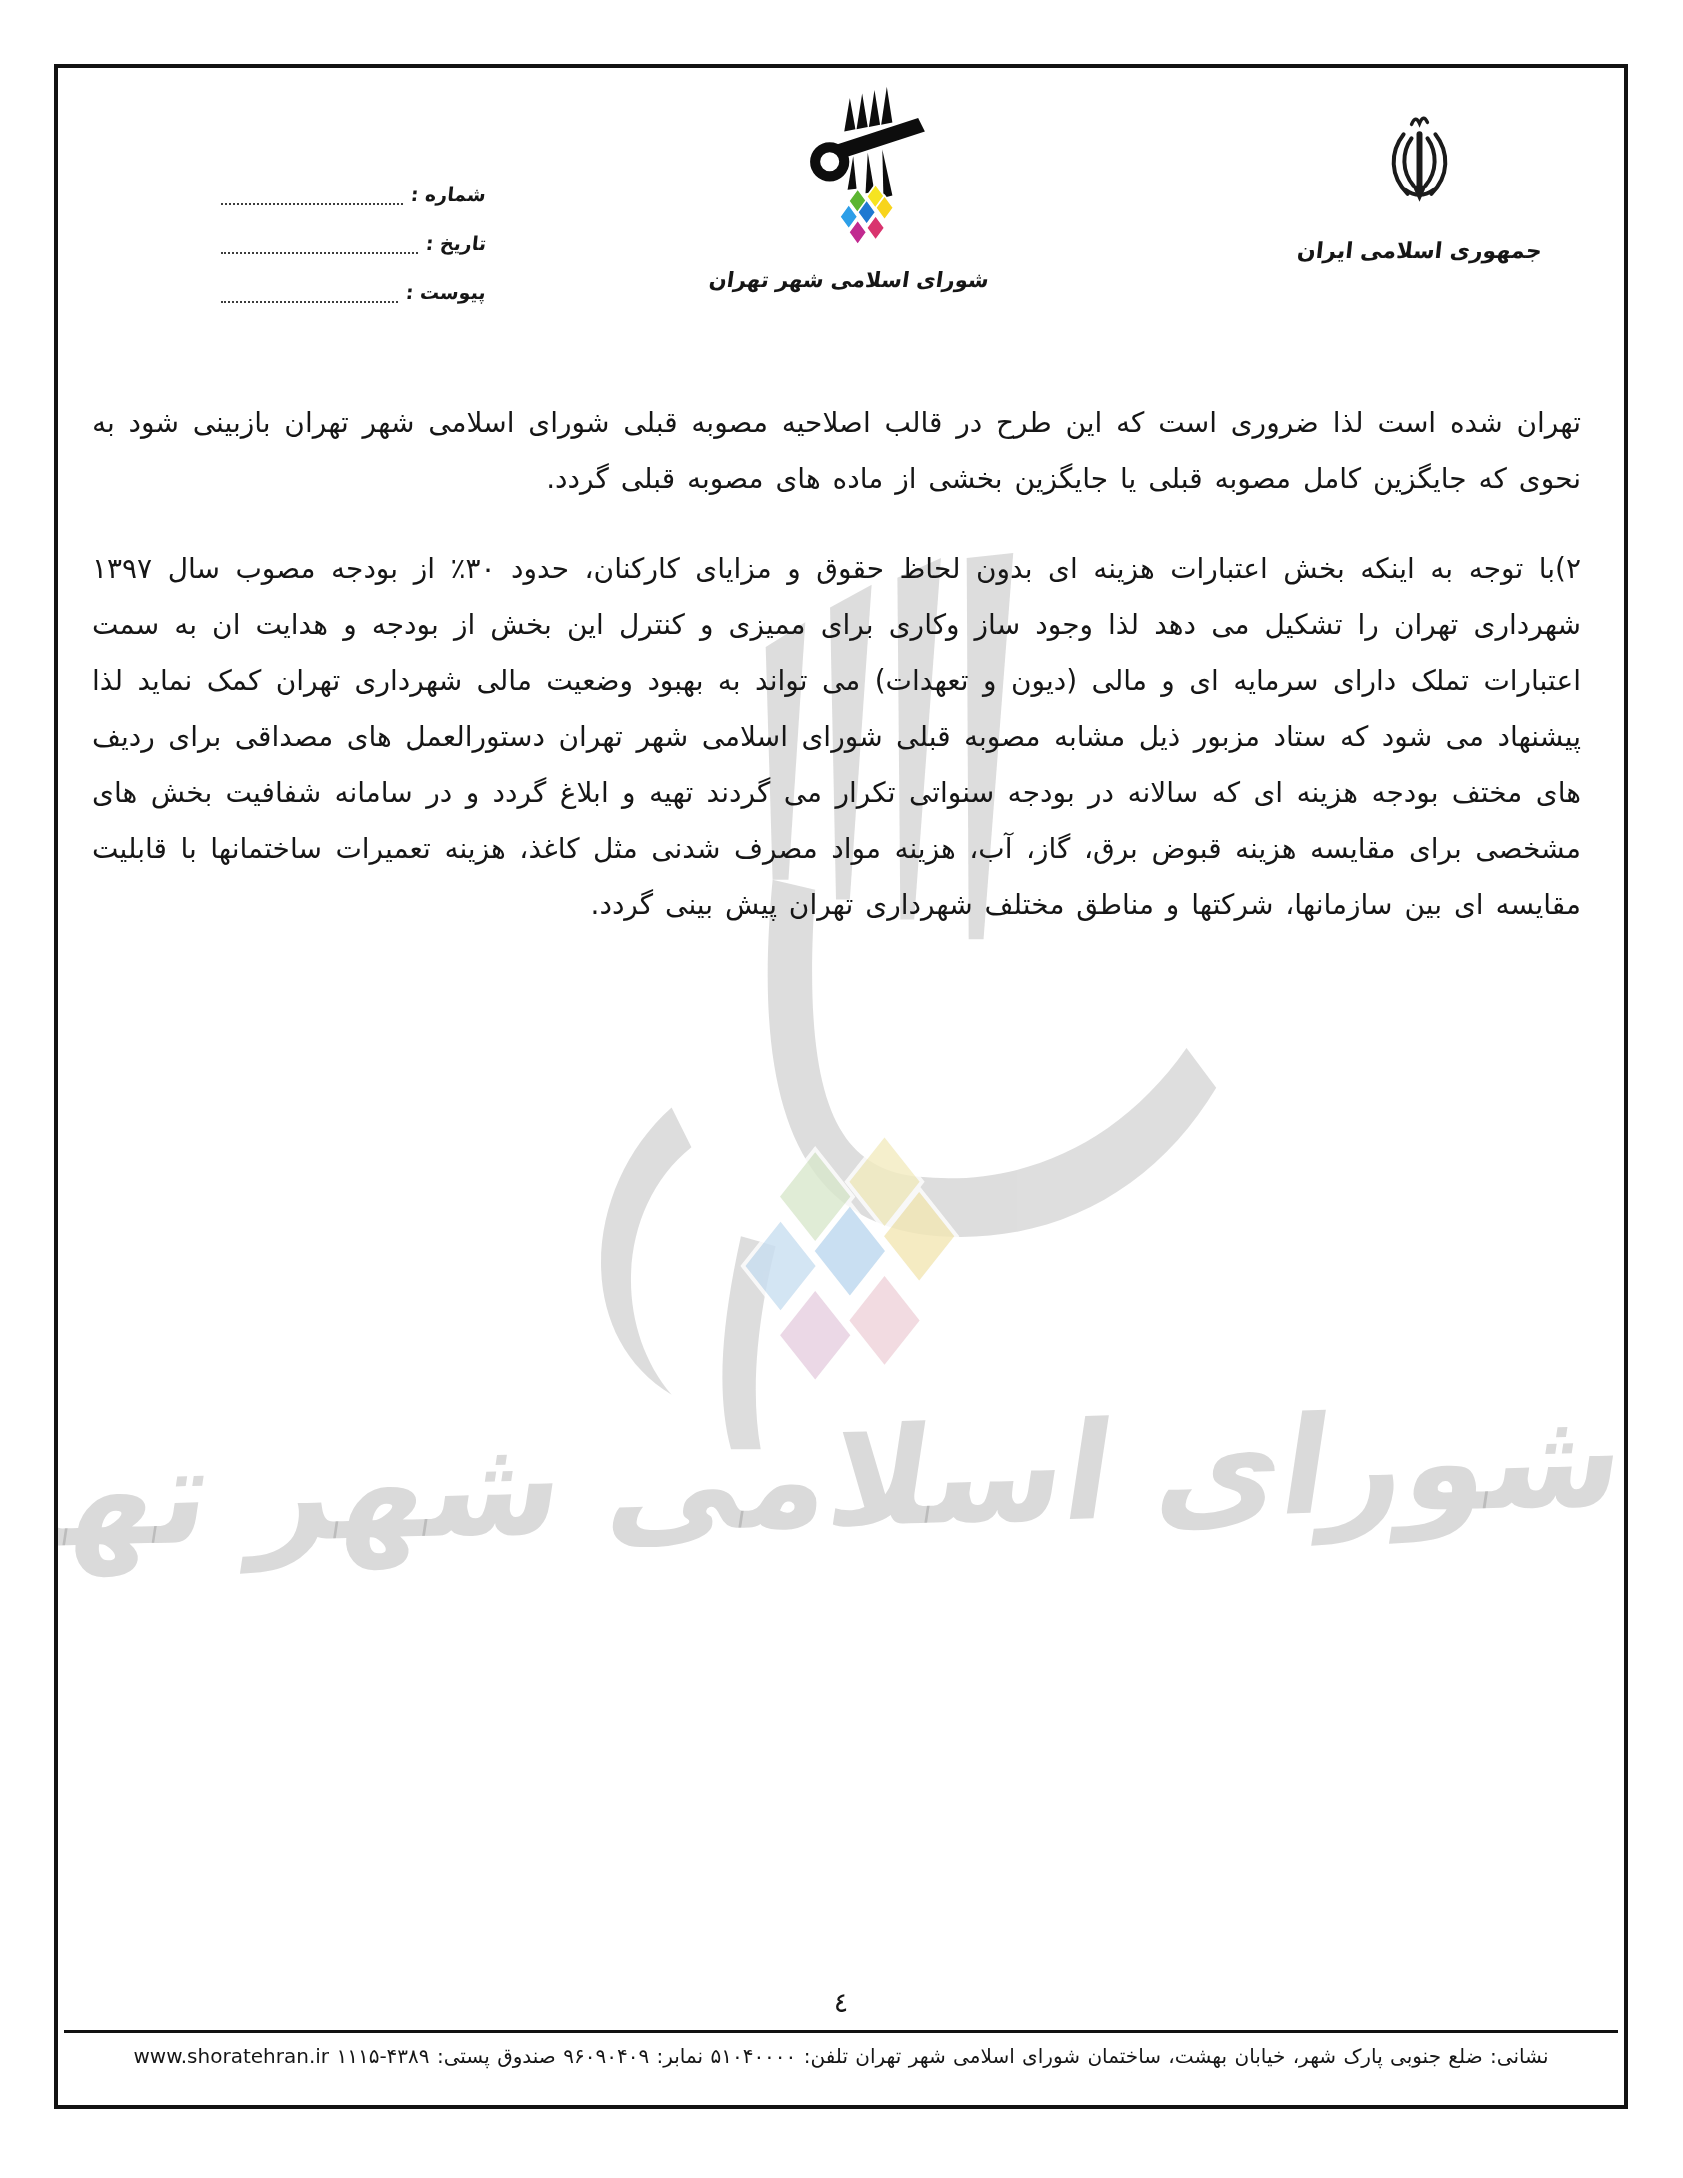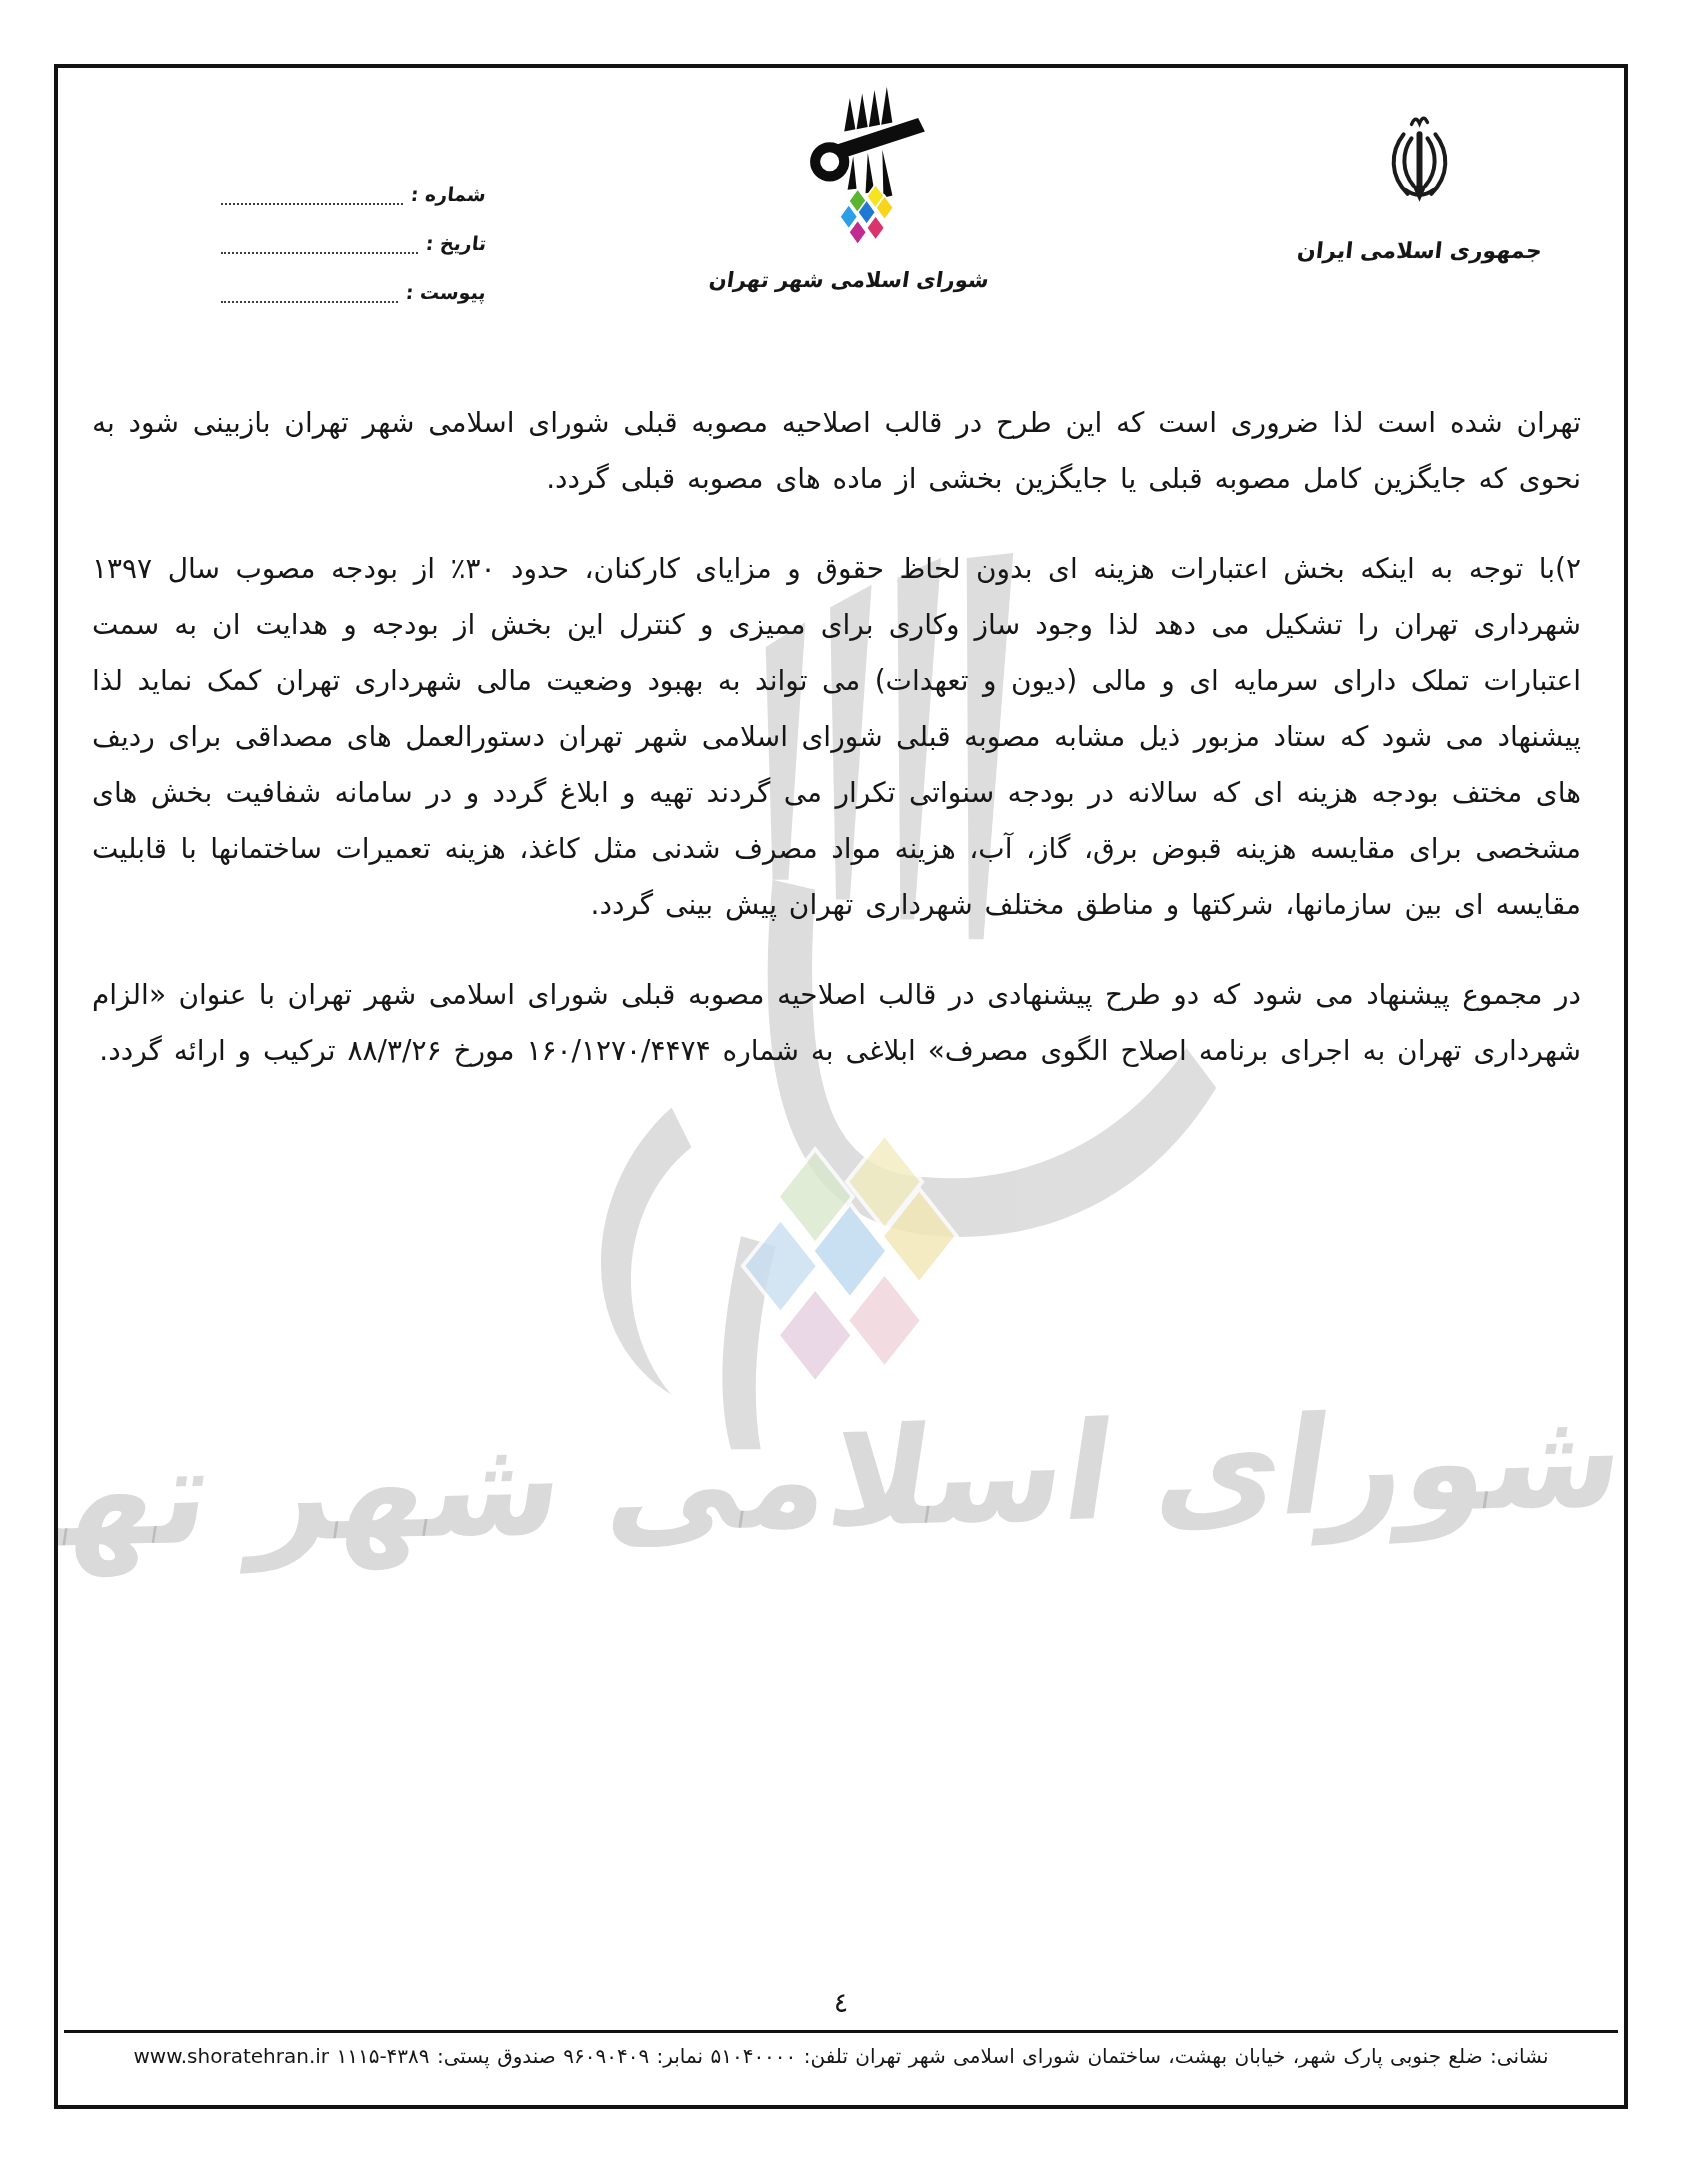--- a/index.html
+++ b/index.html
@@ -127,21 +127,20 @@
           <path d="M46,80 Q60,90 74,80" stroke-width="4"></path>
         </g>
         <polygon points="53,76 67,76 60,92" fill="#1b1b1b"></polygon>
       </svg>
       <div class="emblem-caption">جمهوری اسلامی ایران</div>
     </div>
 
     <main class="body-text">
       <p>تهران شده است لذا ضروری است که این طرح در قالب اصلاحیه مصوبه قبلی شورای اسلامی شهر تهران بازبینی شود به نحوی که جایگزین کامل مصوبه قبلی یا جایگزین بخشی از ماده های مصوبه قبلی گردد.</p>
       <p>۲)با توجه به اینکه بخش اعتبارات هزینه ای بدون لحاظ حقوق و مزایای کارکنان، حدود ۳۰٪ از بودجه مصوب سال ۱۳۹۷ شهرداری تهران را تشکیل می دهد لذا وجود ساز وکاری برای ممیزی و کنترل این بخش از بودجه و هدایت ان به سمت اعتبارات تملک دارای سرمایه ای و مالی (دیون و تعهدات) می تواند به بهبود وضعیت مالی شهرداری تهران کمک نماید لذا پیشنهاد می شود که ستاد مزبور ذیل مشابه مصوبه قبلی شورای اسلامی شهر تهران دستورالعمل های مصداقی برای ردیف های مختف بودجه هزینه ای که سالانه در بودجه سنواتی تکرار می گردند تهیه و ابلاغ گردد و در سامانه شفافیت بخش های مشخصی برای مقایسه هزینه قبوض برق، گاز، آب، هزینه مواد مصرف شدنی مثل کاغذ، هزینه تعمیرات ساختمانها با قابلیت مقایسه ای بین سازمانها، شرکتها و مناطق مختلف شهرداری تهران پیش بینی گردد.</p>
-      <p>در مجموع پیشنهاد می شود که دو طرح پیشنهادی در قالب اصلاحیه مصوبه قبلی شورای اسلامی شهر تهران با عنوان «الزام شهرداری تهران به اجرای برنامه اصلاح الگوی مصرف» ابلاغی به شماره ۱۶۰/۱۲۷۰/۴۴۷۴ مورخ ۸۸/۳/۲۶ ترکیب و ارائه گردد.</p>
     </main>
 
     <div class="page-number">٤</div>
     <div class="footer-rule"></div>
     <div class="footer-text">نشانی: ضلع جنوبی پارک شهر، خیابان بهشت، ساختمان شورای اسلامی شهر تهران  تلفن: ۵۱۰۴۰۰۰۰ نمابر: ۹۶۰۹۰۴۰۹ صندوق پستی: ۴۳۸۹-۱۱۱۵ www.shoratehran.ir</div>
 
   </div>
 </div>
 
 

